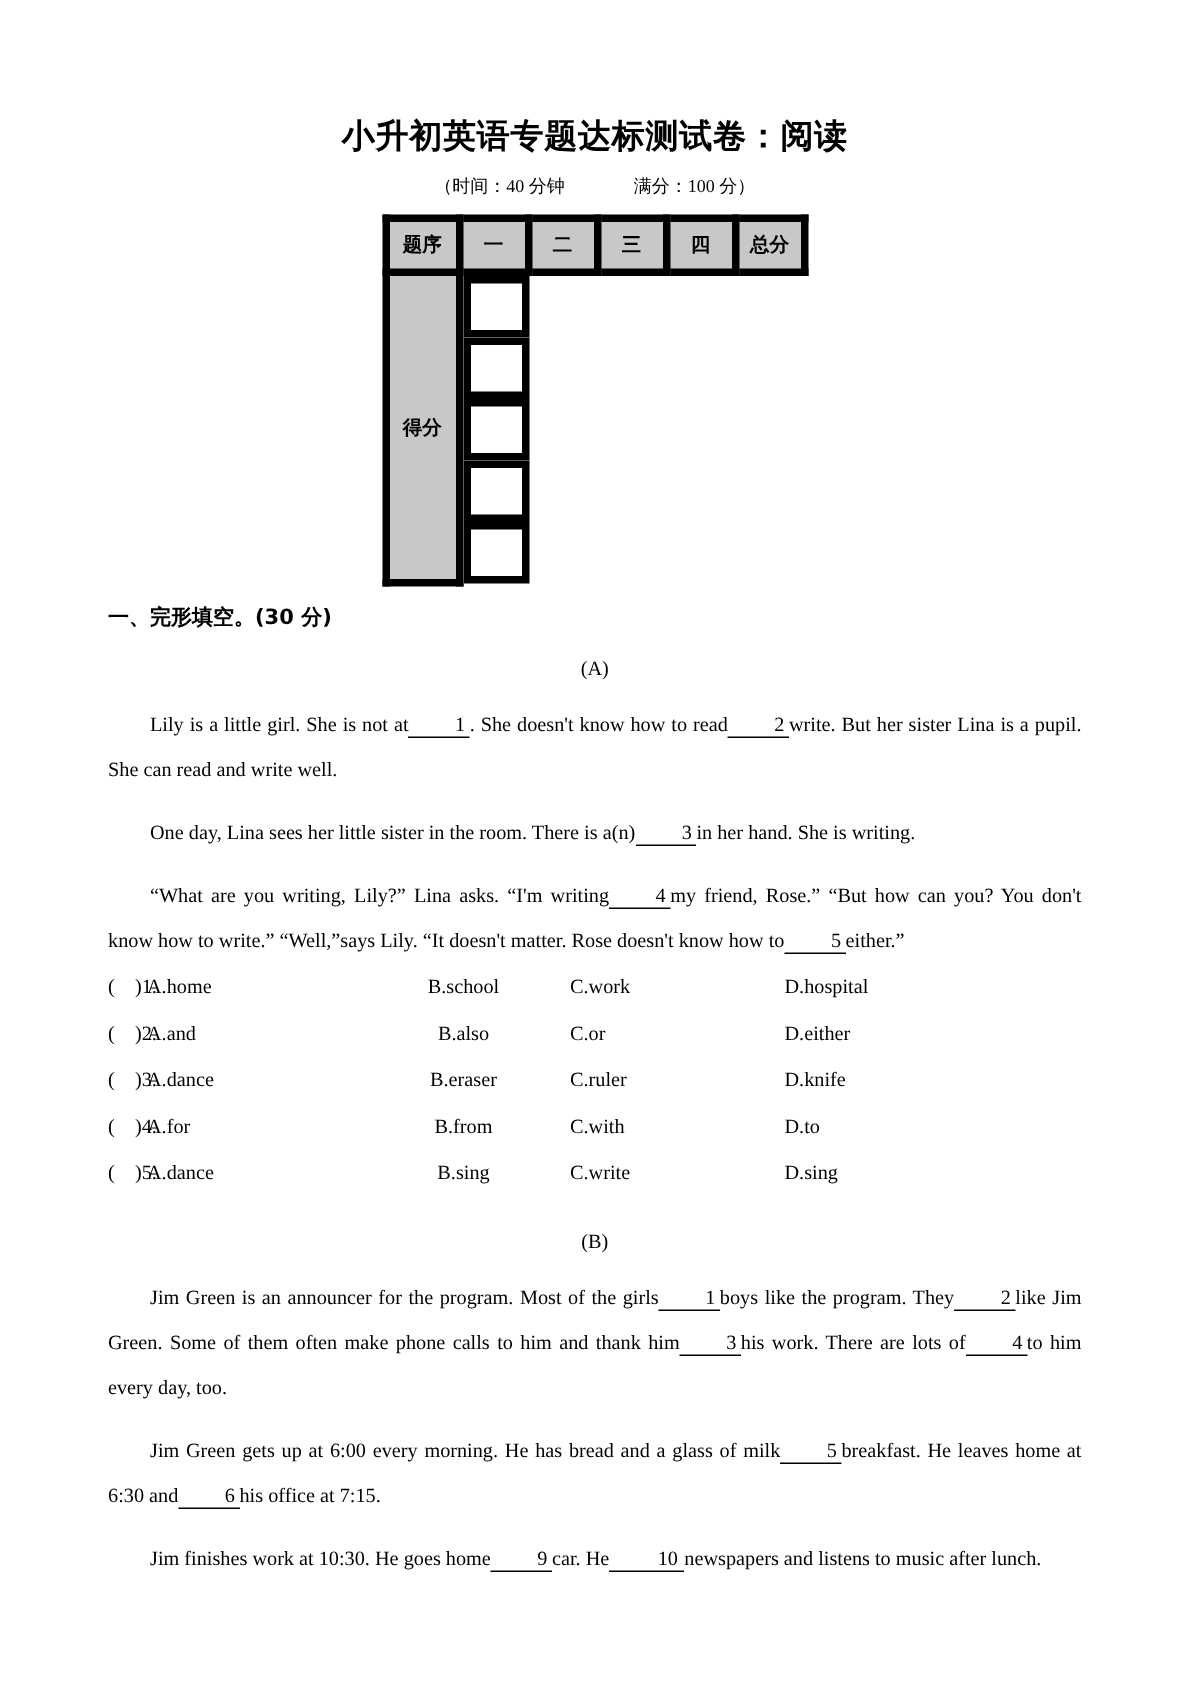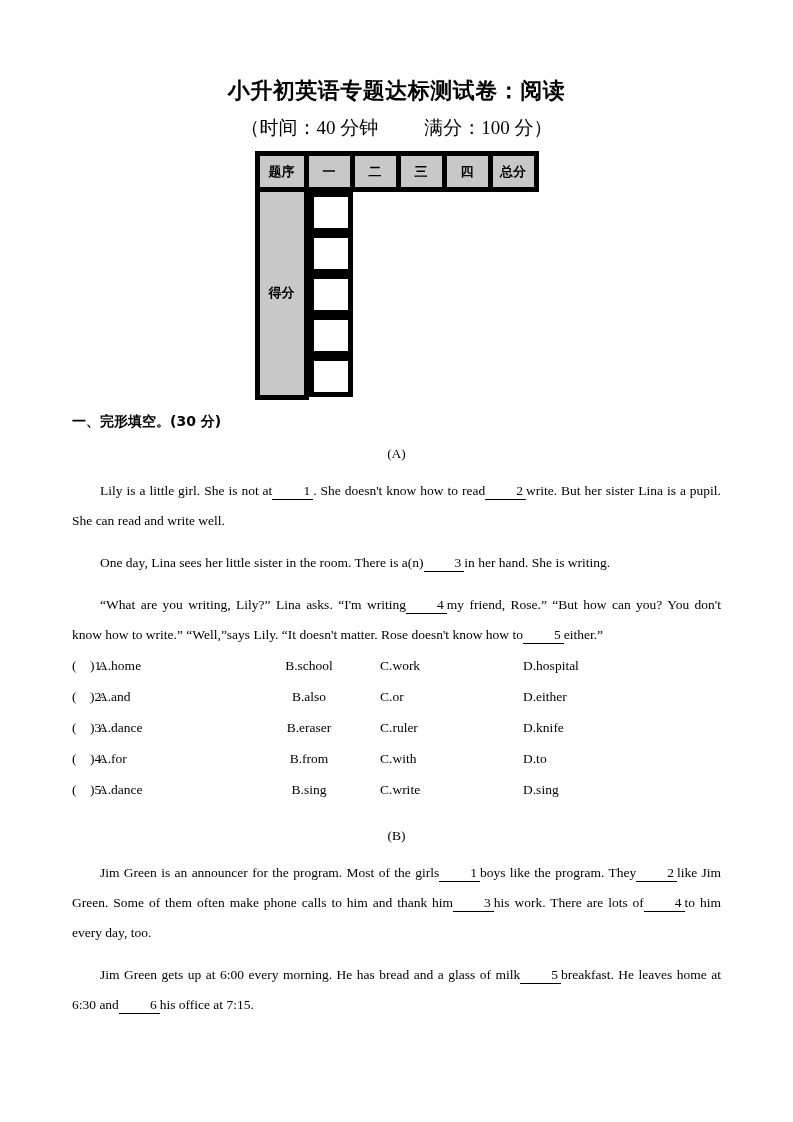--- a/index.html
+++ b/index.html
@@ -32,21 +32,21 @@
     font-family: Liberation Sans, sans-serif;
     font-size: 22px;
     font-weight: bold;
     letter-spacing: 0.5px;
     line-height: 1.2;
   }
   .doc-subtitle {
     margin: 0;
     padding-top: 13px;
     text-align: center;
-    font-size: 19px;
+    font-size: 12px;
     line-height: 1.2;
     font-family: "Liberation Serif", "DejaVu Serif", serif;
   }
   .doc-subtitle .gap {
     display: inline-block;
     width: 46px;
   }
 
   
   .score-table-wrap {
@@ -230,20 +230,21 @@
       <span class="opt-c">C.write</span>
       <span class="opt-d">D.sing</span>
     </div>
   </div>
 
   <div class="passage-label">(B)</div>
 
   <div class="passage-body">
     <p class="para">Jim Green is an announcer for the program. Most of the girls<span class="blank">1</span>boys like the program. They<span class="blank">2</span>like Jim Green. Some of them often make phone calls to him and thank him<span class="blank">3</span>his work. There are lots of<span class="blank">4</span>to him every day, too.</p>
     <p class="para">Jim Green gets up at 6:00 every morning. He has bread and a glass of milk<span class="blank">5</span>breakfast. He leaves home at 6:30 and<span class="blank">6</span>his office at 7:15.</p>
+    <p class="para">Jim finishes work at 10:30. He goes home<span class="blank">9</span>car. He<span class="blank wide">10</span>newspapers and listens to music after lunch.</p>
   </div>
 
   <div class="options">
     
     
     
   </div>
 
 </div>
 

